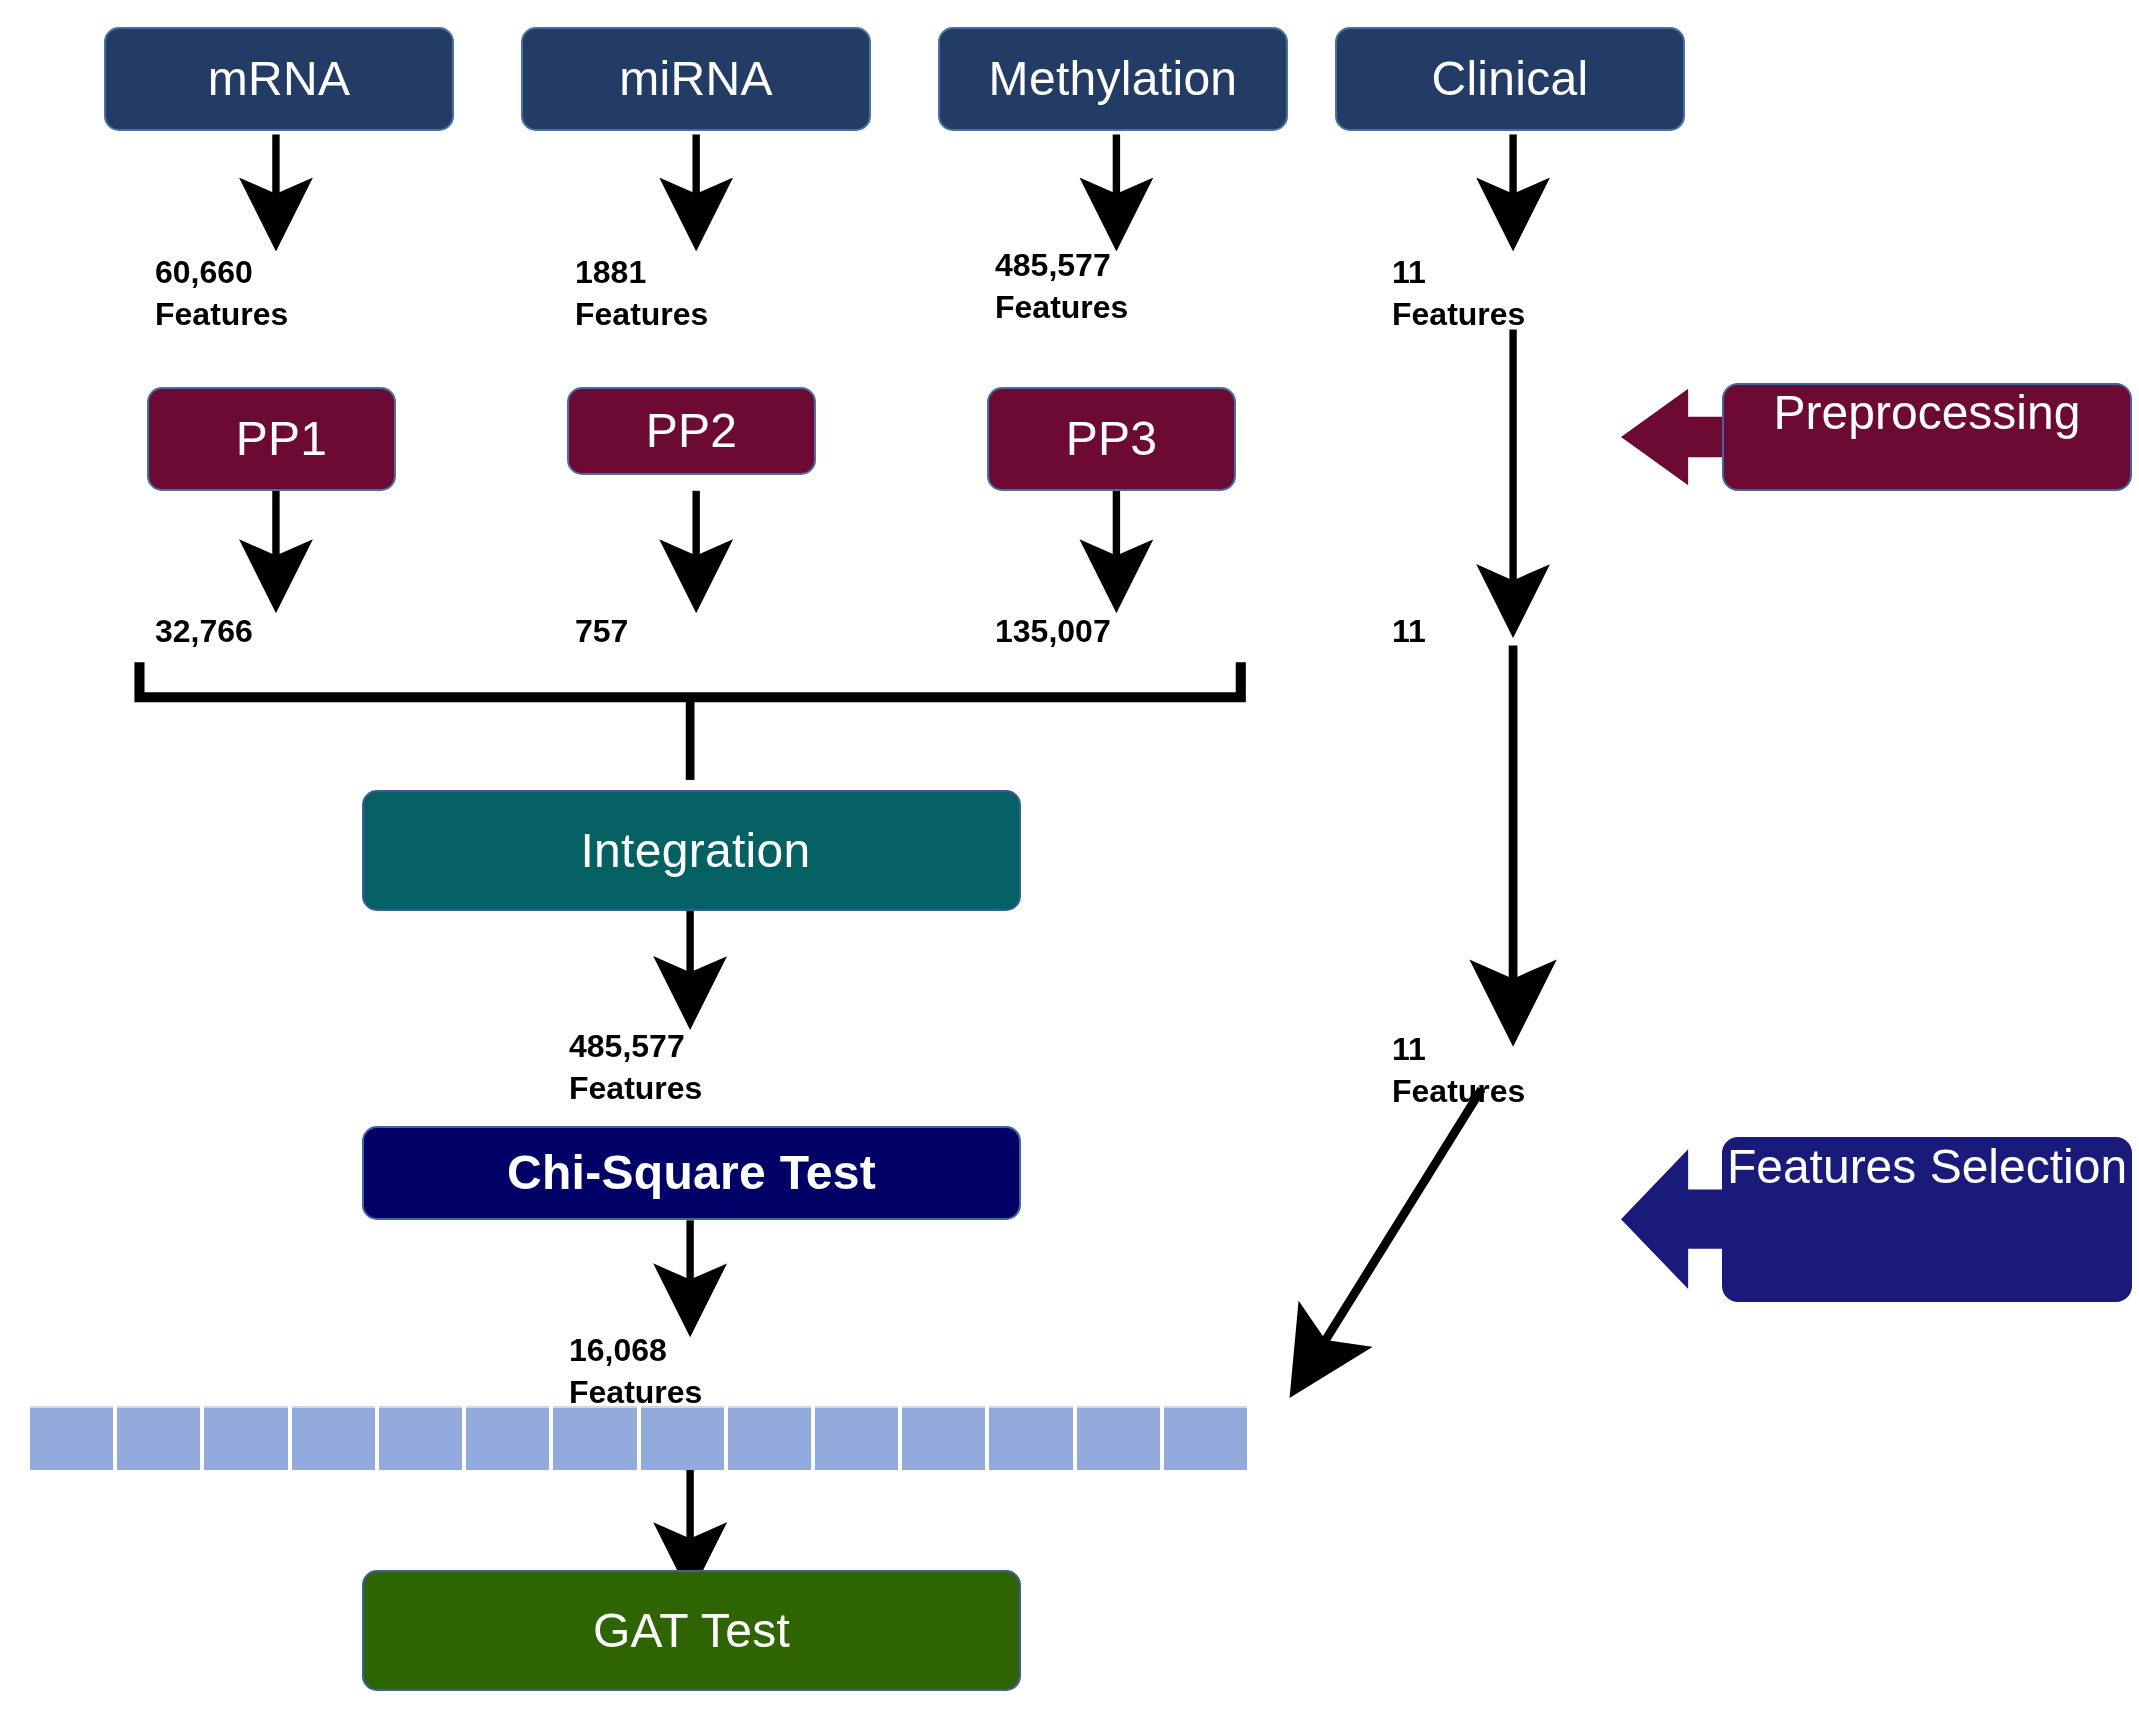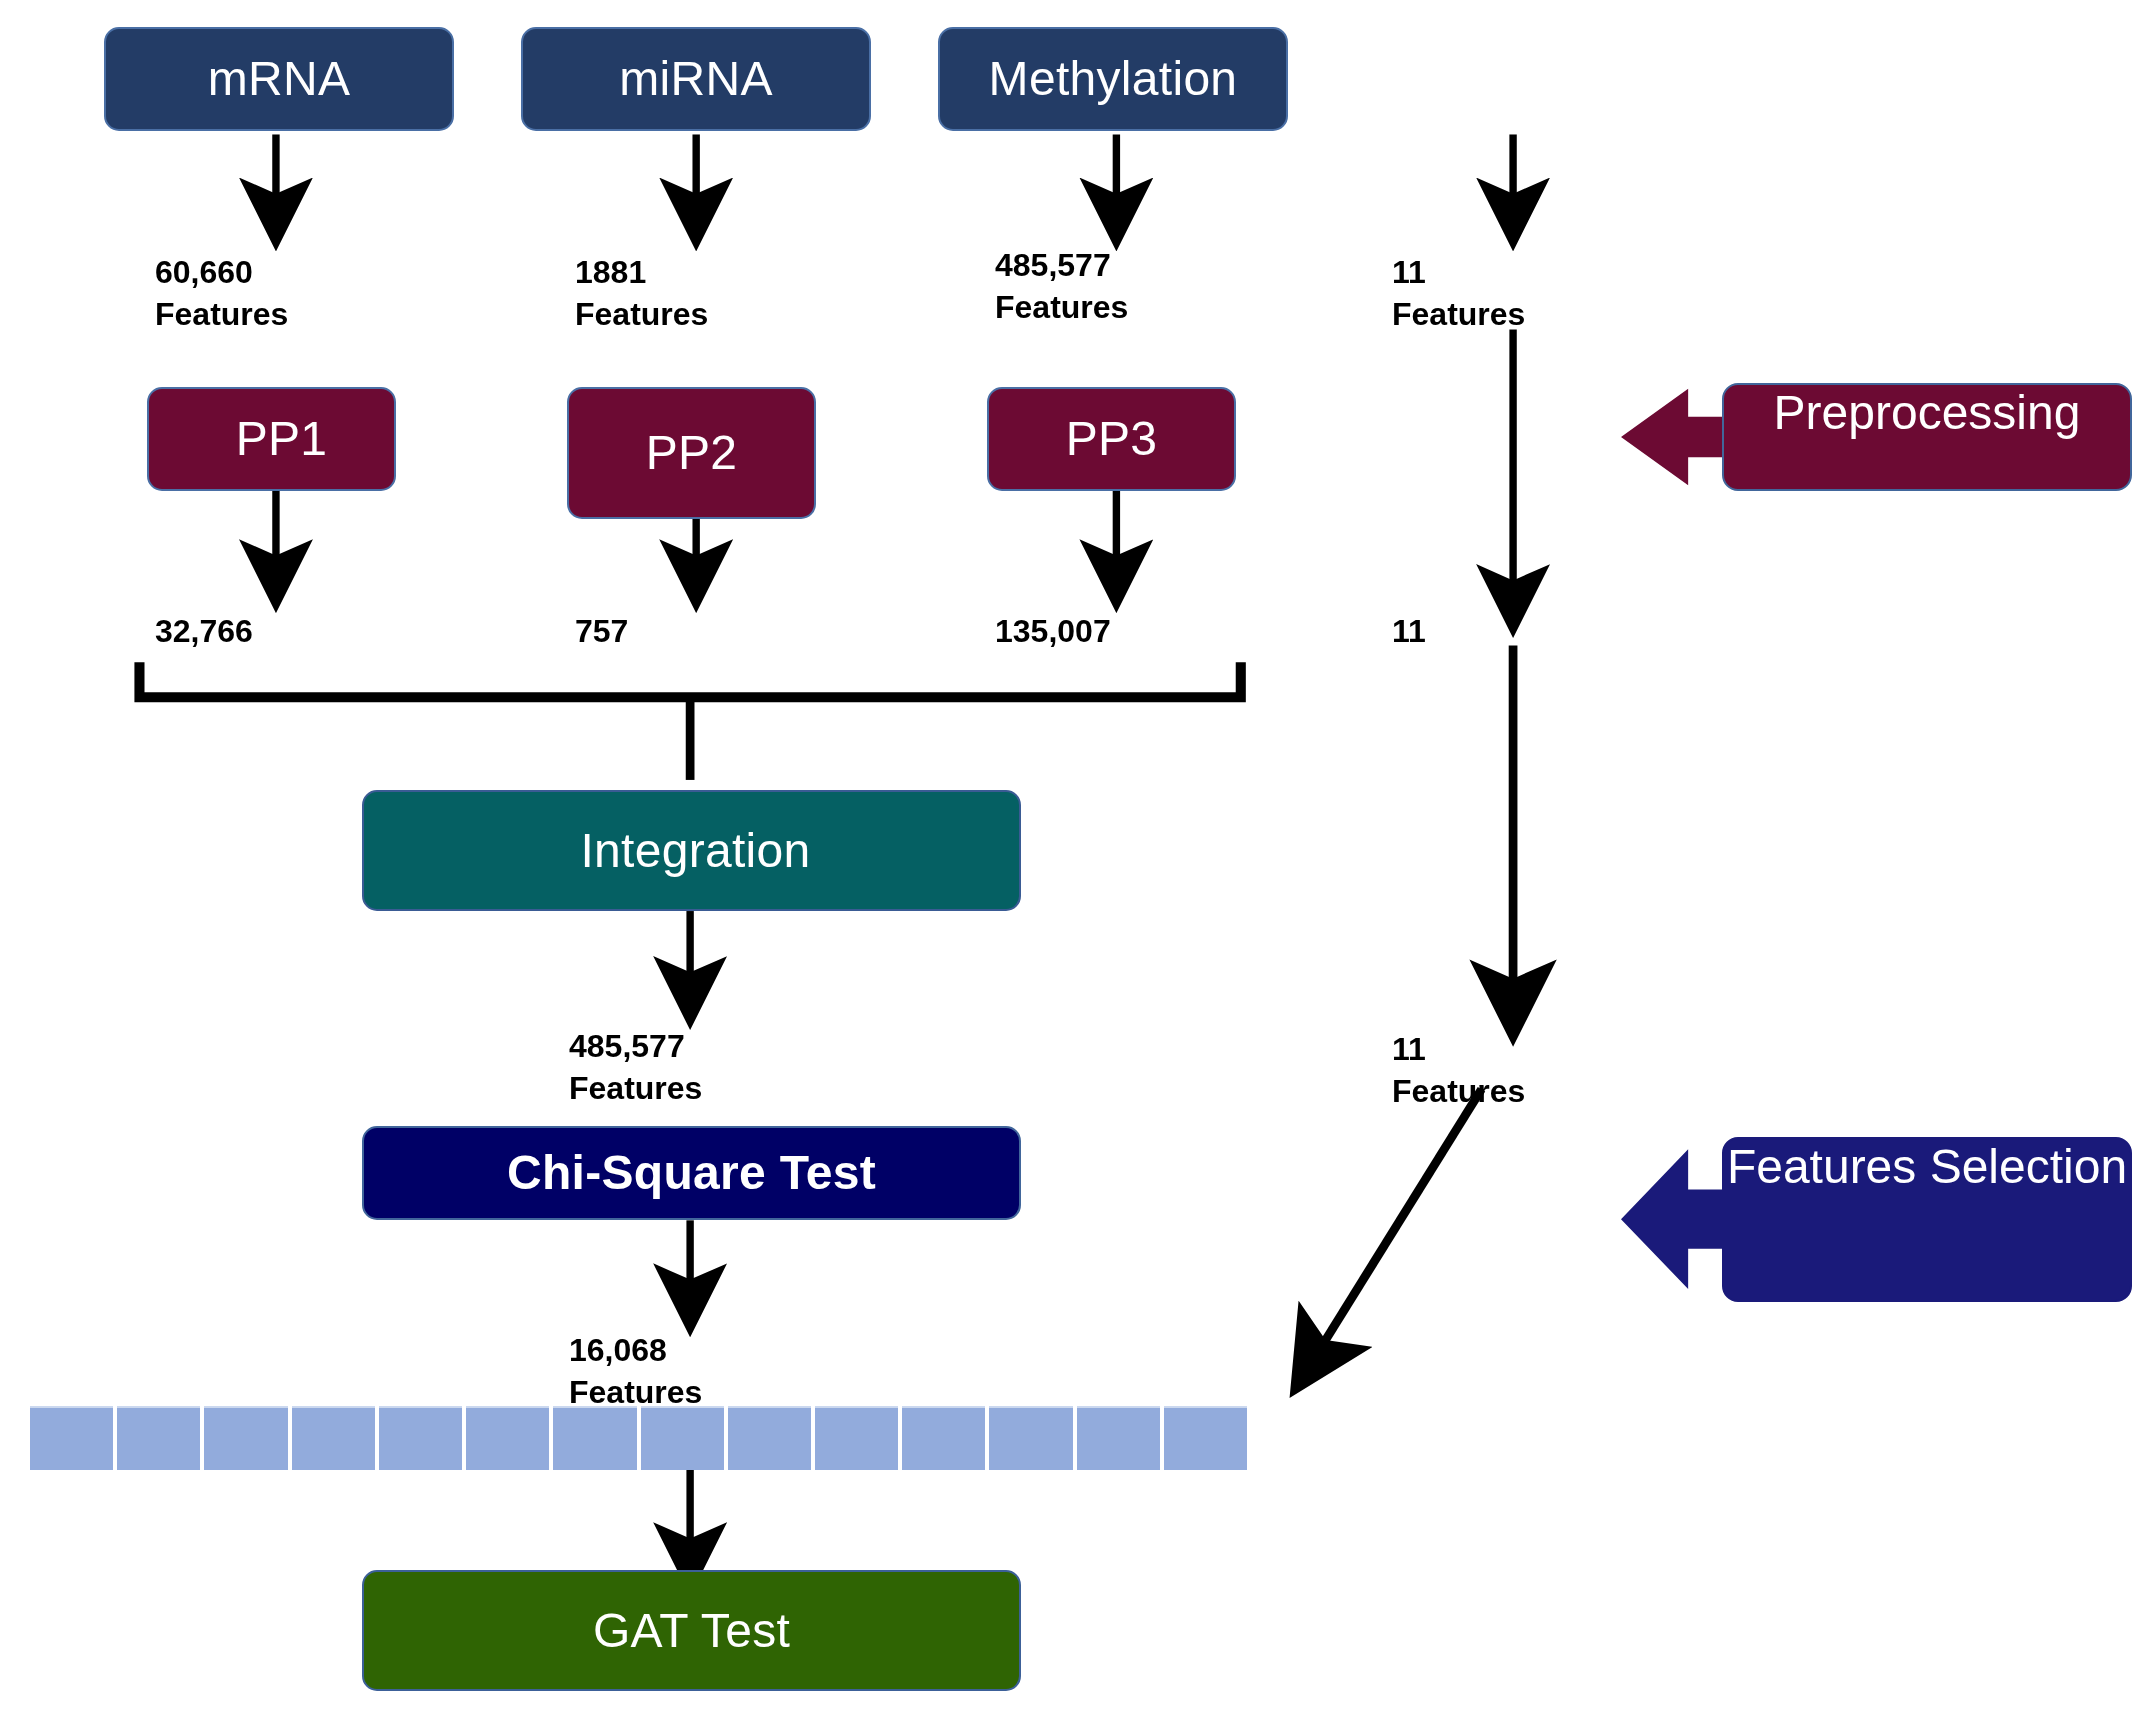--- a/index.html
+++ b/index.html
@@ -131,34 +131,37 @@
 
   <div class="node source" style="left:104px; top:27px; width:350px; height:104px;">
     <span>mRNA</span>
   </div>
   <div class="node source" style="left:521px; top:27px; width:350px; height:104px;">
     <span>miRNA</span>
   </div>
   <div class="node source" style="left:938px; top:27px; width:350px; height:104px;">
     <span>Methylation</span>
   </div>
+  <div class="node source" style="left:1335px; top:27px; width:350px; height:104px;">
+    <span>Clinical</span>
+  </div>
 
   <div class="lbl" style="left:155px; top:252px; width:242px;">60,660
 Features</div>
   <div class="lbl" style="left:575px; top:252px; width:242px;">1881
 Features</div>
   <div class="lbl" style="left:995px; top:245px; width:242px;">485,577
 Features</div>
   <div class="lbl" style="left:1392px; top:252px; width:242px;">11
 Features</div>
 
   <div class="node pp" style="left:147px; top:387px; width:249px; height:104px;padding-left:20px;">
     <span>PP1</span>
   </div>
-  <div class="node pp" style="left:567px; top:387px; width:249px; height:132px;">
+  <div class="node pp" style="left:567px; top:387px; width:249px; height:88px;">
     <span>PP2</span>
   </div>
   <div class="node pp" style="left:987px; top:387px; width:249px; height:104px;">
     <span>PP3</span>
   </div>
 
   <div class="callout maroon" style="left:1621px; top:383px; width:511px; height:108px;">
     <svg class="tail" width="141" height="108" viewBox="0 0 210 160">
       <path d="M 0,80 L 100,8 L 100,50 L 210,50 L 210,110 L 100,110 L 100,152 Z" fill="#6C0A33"></path>
     </svg>

